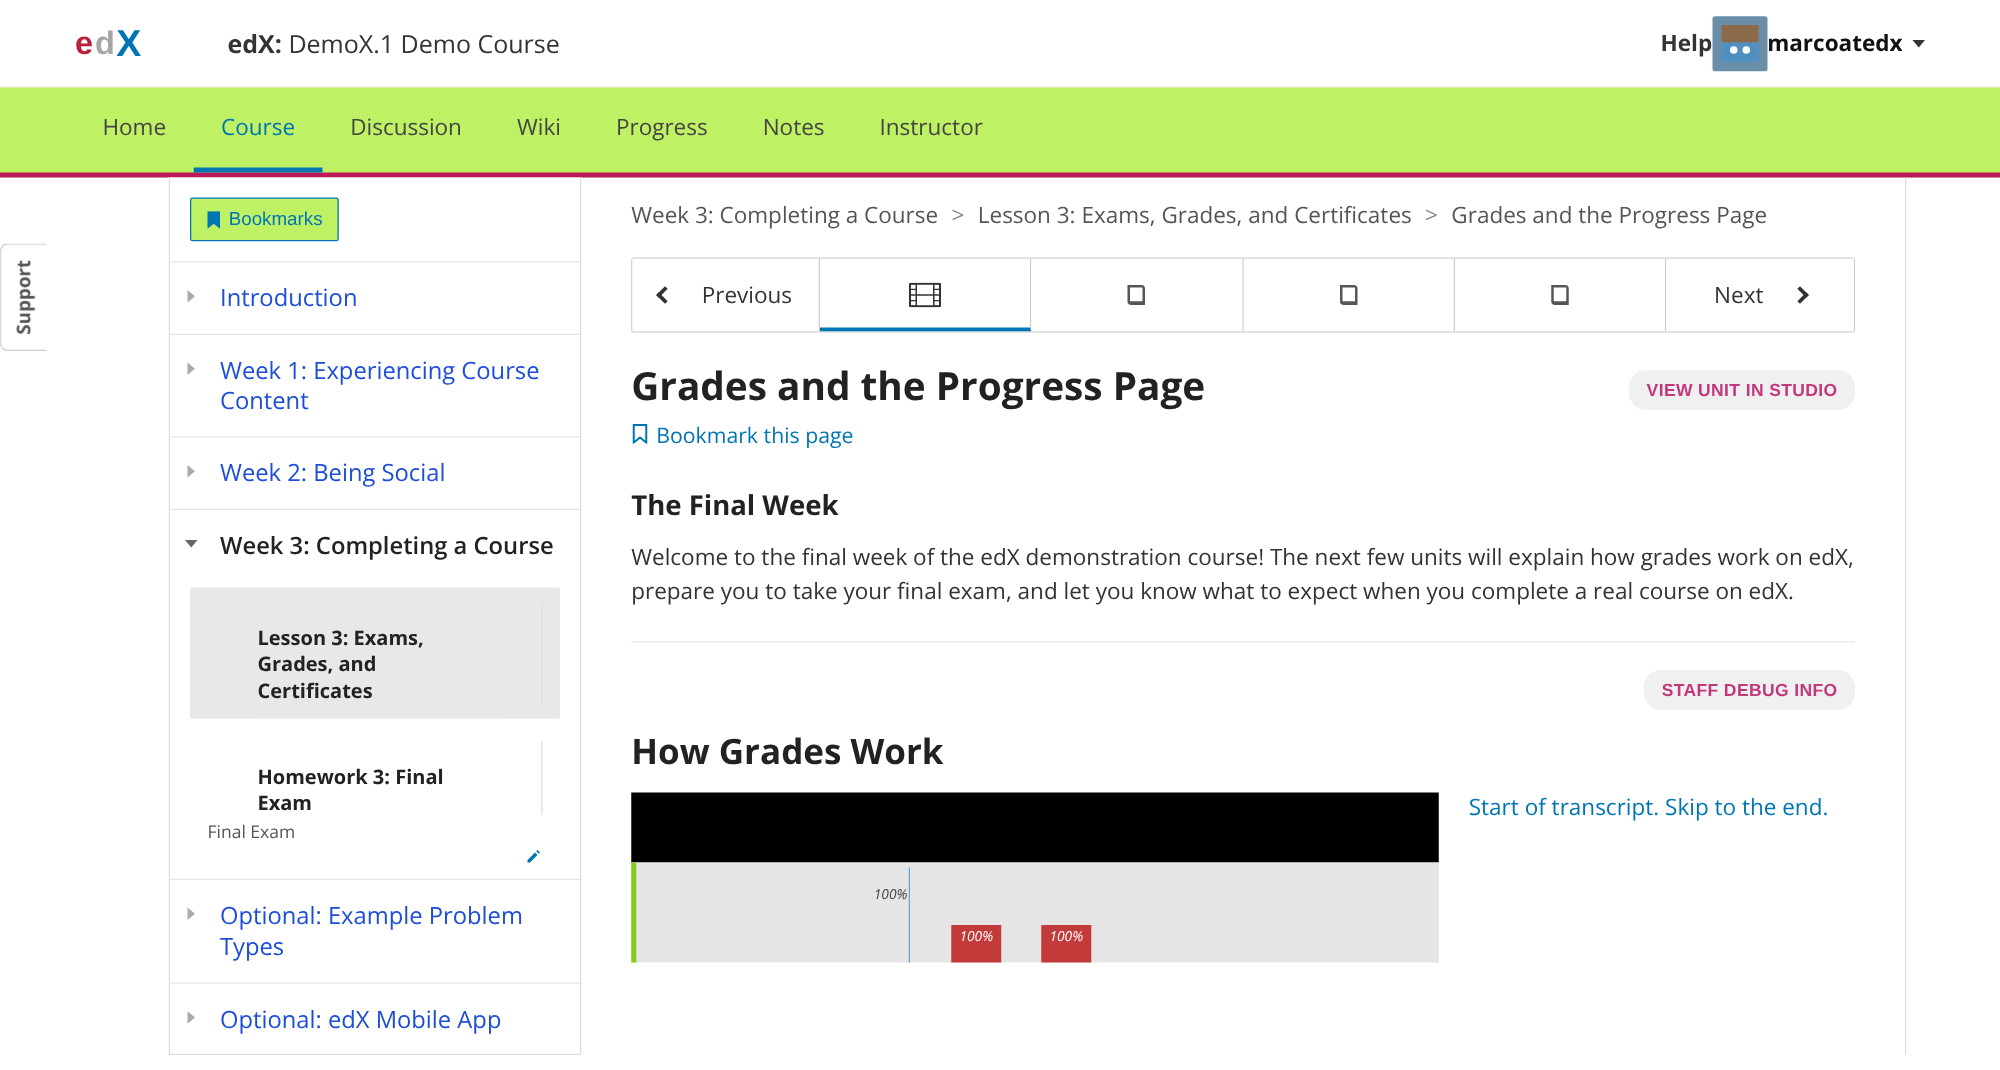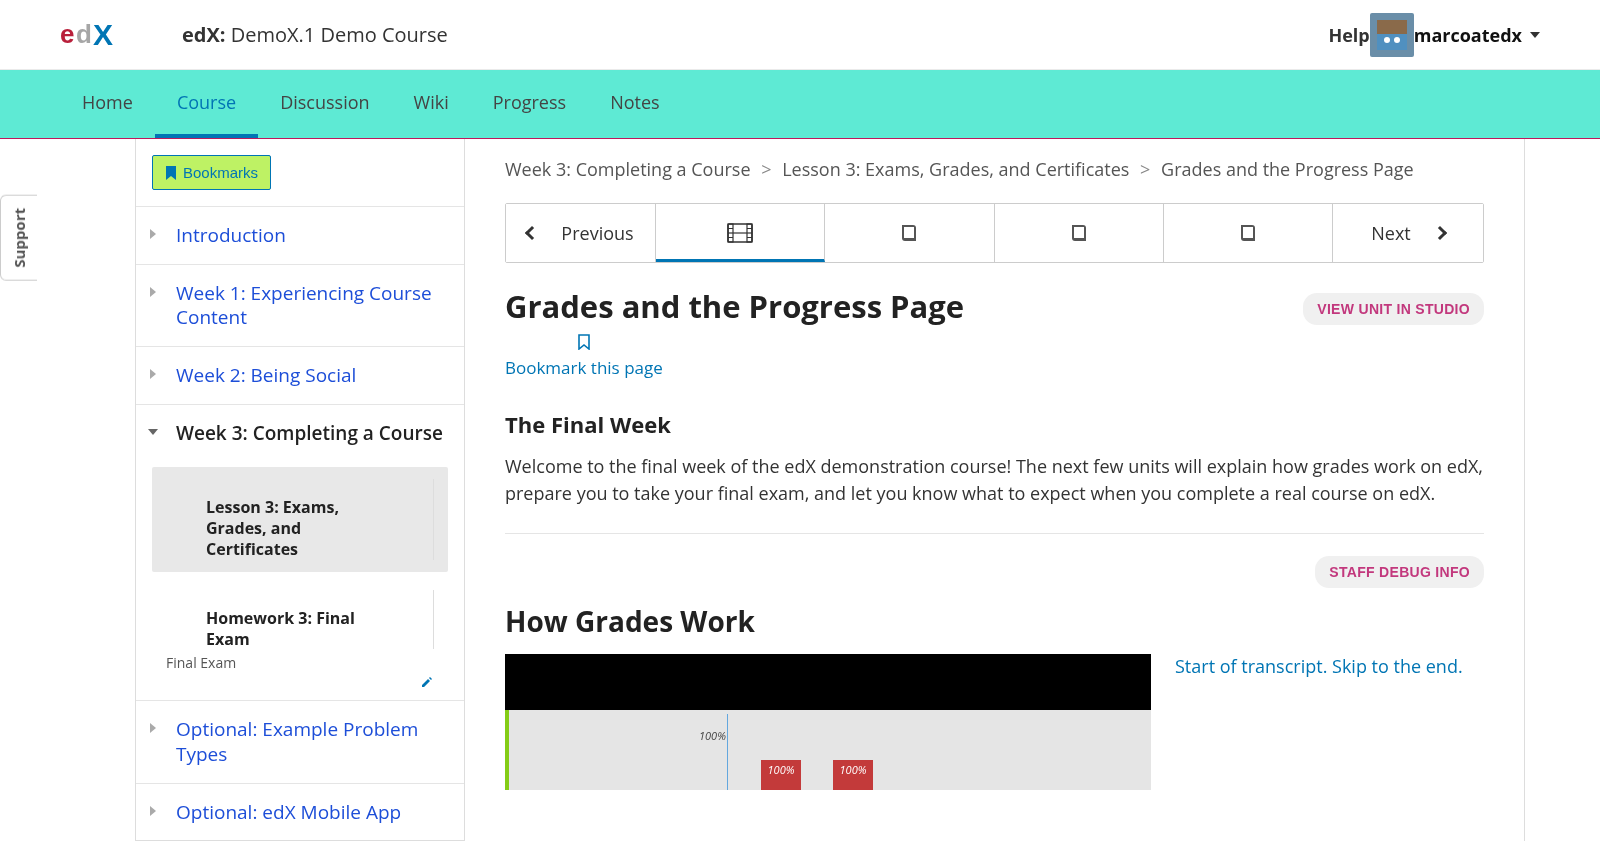--- a/index.html
+++ b/index.html
@@ -11,21 +11,21 @@
 .course-title { font-size: 20px; color: #333; font-weight: 400; flex: 1; margin-left: 40px; }
 .course-title .bold { font-weight: 700; }
 .header-right { display: flex; align-items: center; gap: 0; }
 .help-link { font-size: 18px; font-weight: 700; color: #333; text-decoration: none; }
 .avatar { width: 44px; height: 44px; background: #6a8ea8; border-radius: 2px; display:flex; align-items:center; justify-content:center;}
 .username-wrap { display: flex; align-items: center; gap: 8px; cursor: pointer; }
 .username { font-size: 18px; font-weight: 700; color: #111; }
 .caret-down { width: 0; height: 0; border-left: 5px solid transparent; border-right: 5px solid transparent; border-top: 6px solid #333; }
 
 
-.nav-wrap { background: #5eead4; border-bottom: 1px solid #be185d; padding: 0 60px; }
+.nav-wrap { background: #bef264; border-bottom: 4px solid #be185d; padding: 0 60px; }
 .nav { display: flex; max-width: 1400px; }
 .nav-item { padding: 20px 22px; font-size: 18px; color: #444; text-decoration: none; cursor: pointer; }
 .nav-item.active { color: #0075b4; border-bottom: 4px solid #0075b4; font-weight: 400; }
 
 
 .layout { display: flex; max-width: 1450px; margin: 0 auto; padding: 0; }
 
 
 .support-tab { position: fixed; left: 0; top: 195px; background: #fff; border: 1px solid #ccc; border-left: none; border-radius: 0 6px 6px 0; padding: 12px 8px; writing-mode: vertical-rl; transform: rotate(180deg); font-size: 15px; font-weight: 700; color: #555; cursor: pointer; z-index: 10; }
 
@@ -53,21 +53,21 @@
 .seq-nav { display: flex; border: 1px solid #ccc; border-radius: 2px; margin-bottom: 22px; }
 .seq-btn { flex: 0 0 auto; width: 150px; padding: 16px 0; text-align: center; border-right: 1px solid #ccc; font-size: 18px; color: #333; display: flex; align-items: center; justify-content: center; gap: 24px; cursor: pointer; background:#fff; }
 .seq-btn:last-child { border-right: none; }
 .seq-tab { flex: 1; padding: 16px 0; text-align: center; border-right: 1px solid #ccc; cursor: pointer; background:#fff; }
 .seq-tab.active { border-bottom: 3px solid #0075b4; }
 .seq-tab svg, .seq-btn svg { vertical-align: middle; }
 
 .title-row { display: flex; align-items: center; justify-content: space-between; }
 .page-title { font-size: 31px; font-weight: 700; color: #222; margin-bottom: 6px; }
 .studio-btn { background: #f0f0f0; color: #c2387d; font-size: 14px; font-weight: 600; padding: 8px 14px; border-radius: 14px; border: none; cursor: pointer; letter-spacing: 0.3px; }
-.bookmark-link { color: #0075b4; font-size: 17px; display: inline-flex; align-items: center; gap: 6px; cursor: pointer; margin-bottom: 30px; flex-direction: column; }
+.bookmark-link { color: #0075b4; font-size: 17px; display: inline-flex; align-items: center; gap: 6px; cursor: pointer; margin-bottom: 30px; }
 
 .section-h { font-size: 22px; font-weight: 700; color: #222; margin-bottom: 14px; }
 .body-text { font-size: 18px; color: #333; line-height: 1.5; margin-bottom: 26px; }
 
 hr.sep { border: none; border-top: 1px solid #e5e5e5; margin: 18px 0 22px; }
 
 .debug-row { display: flex; justify-content: flex-end; margin-bottom: 14px; }
 
 .video-row { display: flex; gap: 24px; }
 .video-box { width: 646px; }
@@ -114,20 +114,21 @@
 </div>
 
 <div class="nav-wrap">
   <div class="nav" id="nav">
       <a class="nav-item">Home</a>
       <a class="nav-item active">Course</a>
       <a class="nav-item">Discussion</a>
       <a class="nav-item">Wiki</a>
       <a class="nav-item">Progress</a>
       <a class="nav-item">Notes</a>
+      <a class="nav-item">Instructor</a>
     </div>
 </div>
 
 <div class="support-tab">Support</div>
 
 <div class="layout">
   <div class="sidebar">
     <button class="bookmarks-btn">
       <svg width="12" height="14">
           <path d="M1 0 h10 v14 l-5 -4 l-5 4 z" fill="#0075b4"></path>

